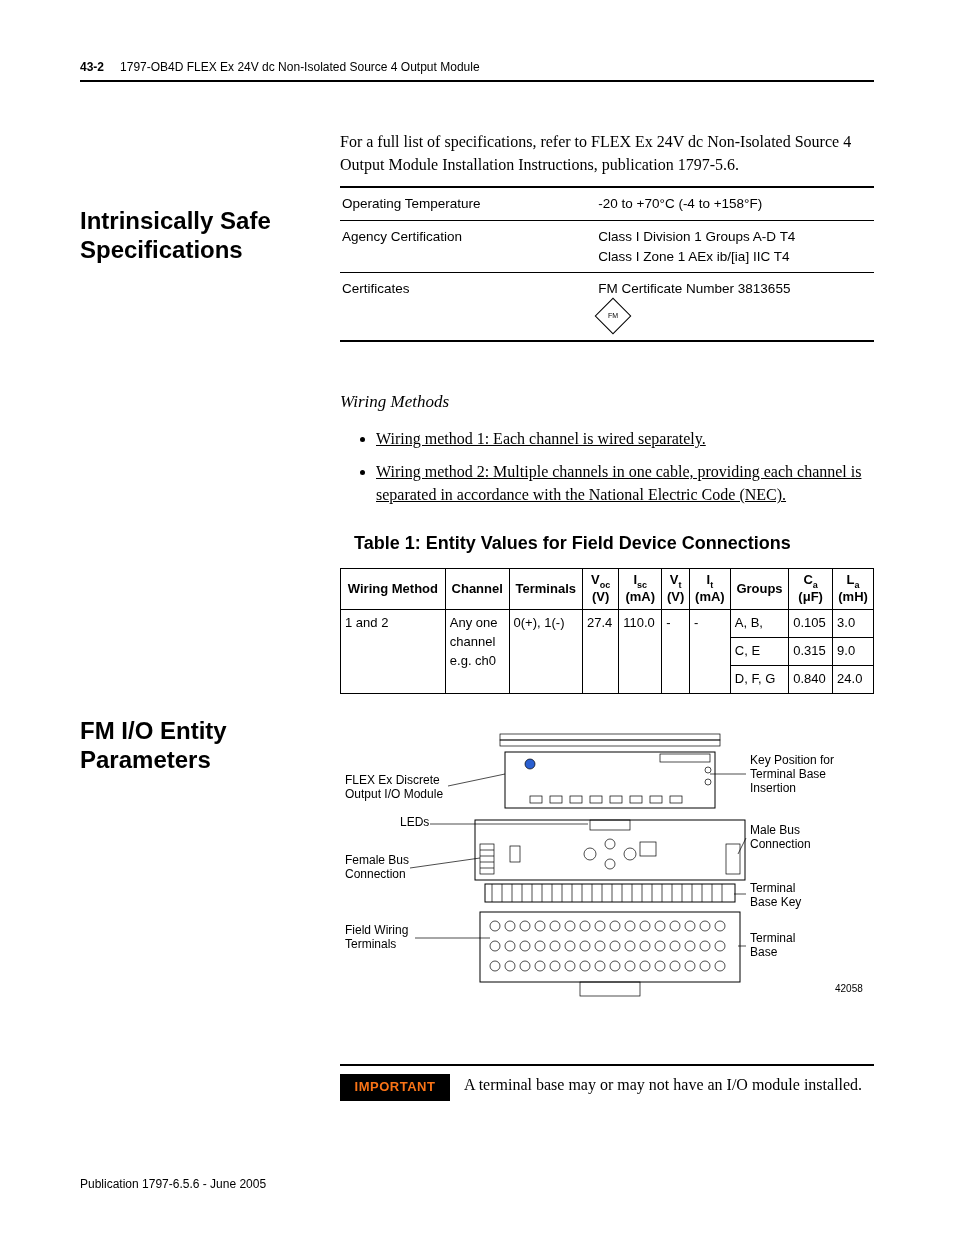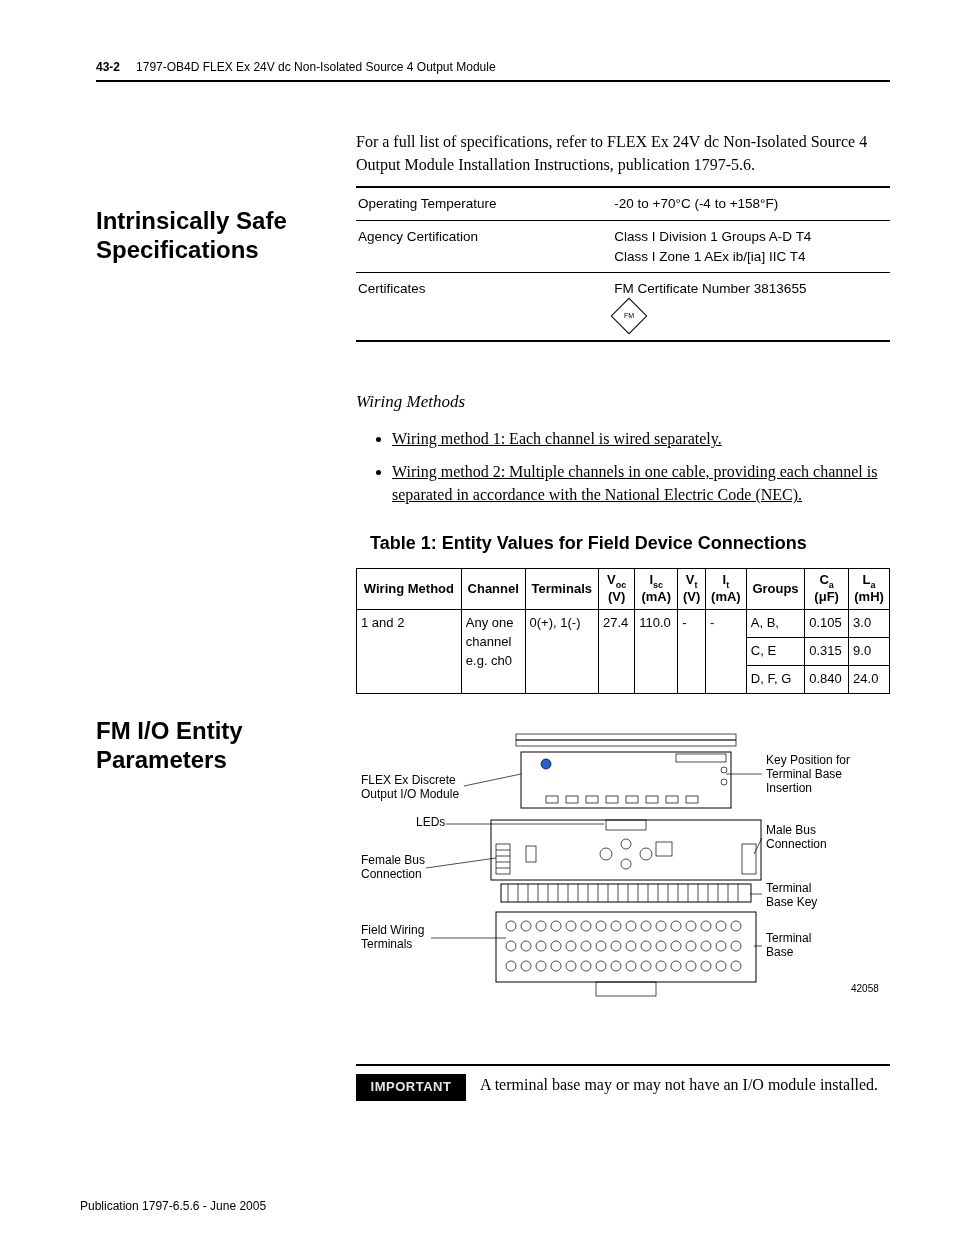--- a/index.html
+++ b/index.html
@@ -8,21 +8,21 @@
     width: 954px;
     height: 1235px;
     position: relative;
     font-family: Georgia, 'Times New Roman', serif;
     color: #000;
     background: #fff;
     box-sizing: border-box;
   }
   .page {
     position: absolute;
-    left: 96px;
+    left: 80px;
     top: 60px;
     width: 794px;
   }
   .running-head {
     font-family: Arial, Helvetica, sans-serif;
     font-size: 12px;
     display: flex;
     align-items: baseline;
     gap: 16px;
     padding-bottom: 6px;
@@ -129,37 +129,37 @@
   .important-row {
     margin-top: 24px;
     display: flex;
     align-items: flex-start;
     border-top: 2px solid #000;
     padding-top: 8px;
   }
   .imp-label {
     flex: 0 0 110px;
     background: #000;
-    color: #e5e5e5;
+    color: #f97316;
     font-family: Arial, Helvetica, sans-serif;
     font-weight: bold;
     font-size: 13px;
     text-align: center;
     padding: 4px 0;
     margin-right: 14px;
     letter-spacing: 0.5px;
   }
   .imp-text {
     font-size: 16px;
     line-height: 1.4;
   }
   .footer {
     position: absolute;
     left: 80px;
-    bottom: 22px;
+    bottom: 44px;
     font-family: Arial, Helvetica, sans-serif;
     font-size: 12px;
   }
   .dlabel {
     font-family: Arial, Helvetica, sans-serif;
     font-size: 12px;
     fill: #000;
   }
   .dline { stroke: #000; stroke-width: 1; fill: none; }
   .dthin { stroke: #000; stroke-width: 0.7; fill: none; }

